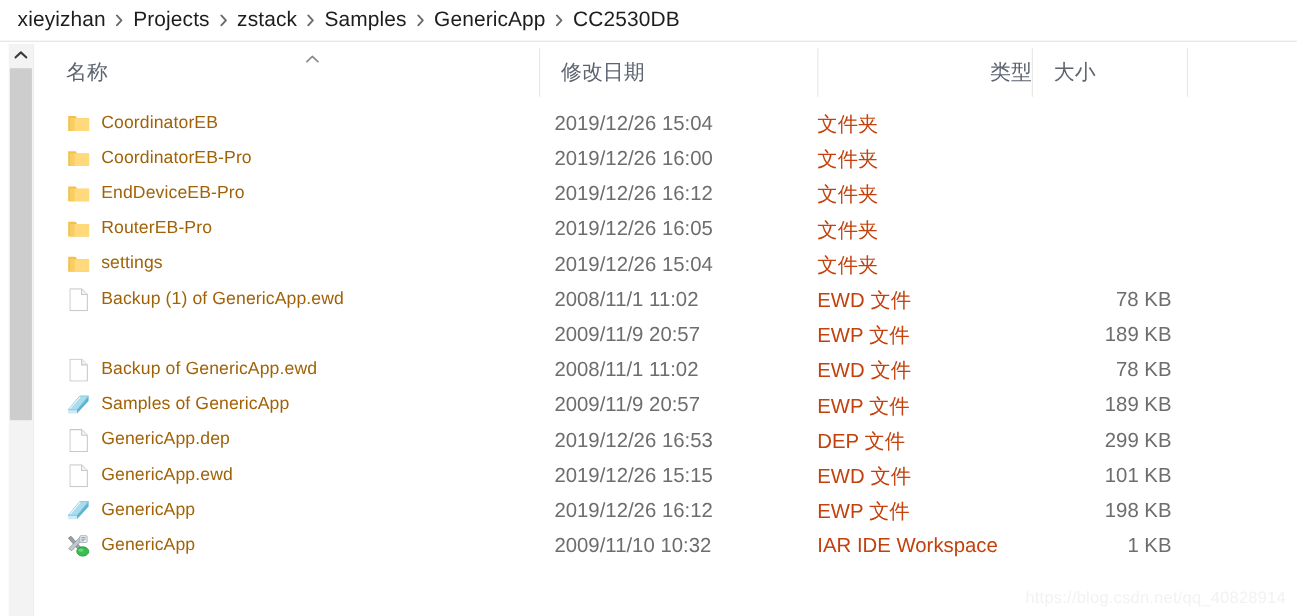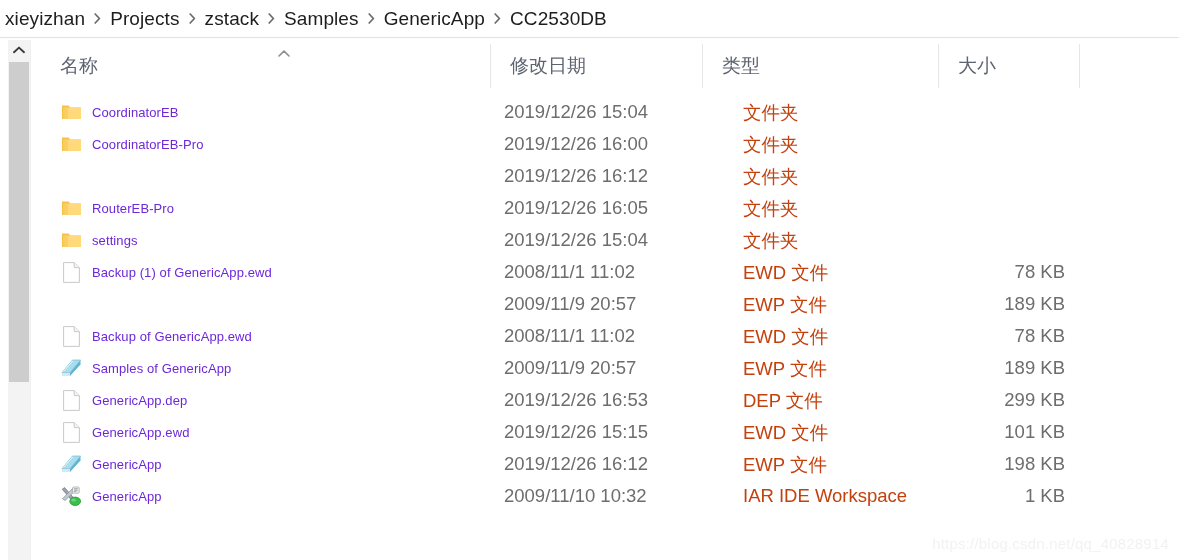--- a/index.html
+++ b/index.html
@@ -20,21 +20,21 @@
   #breadcrumb-bar {
     position: absolute;
     left: 0;
     top: 0;
     width: 1179px;
     height: 38px;
     box-sizing: border-box;
     border-bottom: 1px solid #e2e2e2;
     display: flex;
     align-items: center;
-    padding-left: 5px;
+    padding-left: 16px;
     background: #ffffff;
   }
   .crumb {
     font-size: 19px;
     color: #1d1d1d;
     white-space: nowrap;
     letter-spacing: .1px;
   }
   .crumb-sep {
     margin: 0 9px;
@@ -95,21 +95,21 @@
     border-left: 1px solid #e6e6e6;
     padding-left: 0;
   }
   .col-head .col-label {
     font-size: 19px;
     color: #5d6470;
     white-space: nowrap;
   }
   #col-head-name    { left: 0;    width: 456px; border-left: none; padding-left: 26px; }
   #col-head-date    { left: 456px; width: 253px; padding-left: 19px; }
-  #col-head-type    { left: 668px; width: 195px; padding-left: 19px; }
+  #col-head-type    { left: 709px; width: 195px; padding-left: 19px; justify-content: flex-end; }
   #col-head-size    { left: 904px; width: 141px; padding-left: 19px; }
   #col-divider-right {
     position: absolute;
     left: 1045px;
     top: 0;
     width: 1px;
     height: 44px;
     background: #e6e6e6;
   }
   #sort-indicator {
@@ -139,22 +139,22 @@
   }
   .cell-name {
     position: absolute;
     left: 26px;
     display: flex;
     align-items: center;
     gap: 10px;
     height: 32px;
   }
   .cell-name .fname {
-    font-size: 13px;
-    color: #6d28d9;
+    font-size: 16px;
+    color: #a16207;
     white-space: nowrap;
     letter-spacing: .1px;
   }
   .cell-date {
     position: absolute;
     left: 470px;
     font-size: 18.5px;
     color: #6d6d6d;
     white-space: nowrap;
   }
@@ -291,20 +291,30 @@
             <path d="M2.6 4.6h4.2v11.4H2.6z" fill="#f8cd62"></path>
           </svg>
         </span>
         <span class="fname">CoordinatorEB-Pro</span>
       </div>
       <div class="cell-date">2019/12/26 16:00</div>
       <div class="cell-type">文件夹</div>
       <div class="cell-size"></div>
     </div>
     <div class="row">
+      <div class="cell-name">
+        <span class="icon">
+          <svg width="21" height="18" viewBox="0 0 21 18">
+            <path d="M1 2.5h6.6l1.6 2.1H20v11.4H1z" fill="#f3c04a"></path>
+            <path d="M2.6 4.6H20v11.4H2.6z" fill="#ffd97a"></path>
+            <path d="M2.6 4.6h4.2v11.4H2.6z" fill="#f8cd62"></path>
+          </svg>
+        </span>
+        <span class="fname">EndDeviceEB-Pro</span>
+      </div>
       <div class="cell-date">2019/12/26 16:12</div>
       <div class="cell-type">文件夹</div>
       <div class="cell-size"></div>
     </div>
     <div class="row">
       <div class="cell-name">
         <span class="icon">
           <svg width="21" height="18" viewBox="0 0 21 18">
             <path d="M1 2.5h6.6l1.6 2.1H20v11.4H1z" fill="#f3c04a"></path>
             <path d="M2.6 4.6H20v11.4H2.6z" fill="#ffd97a"></path>

